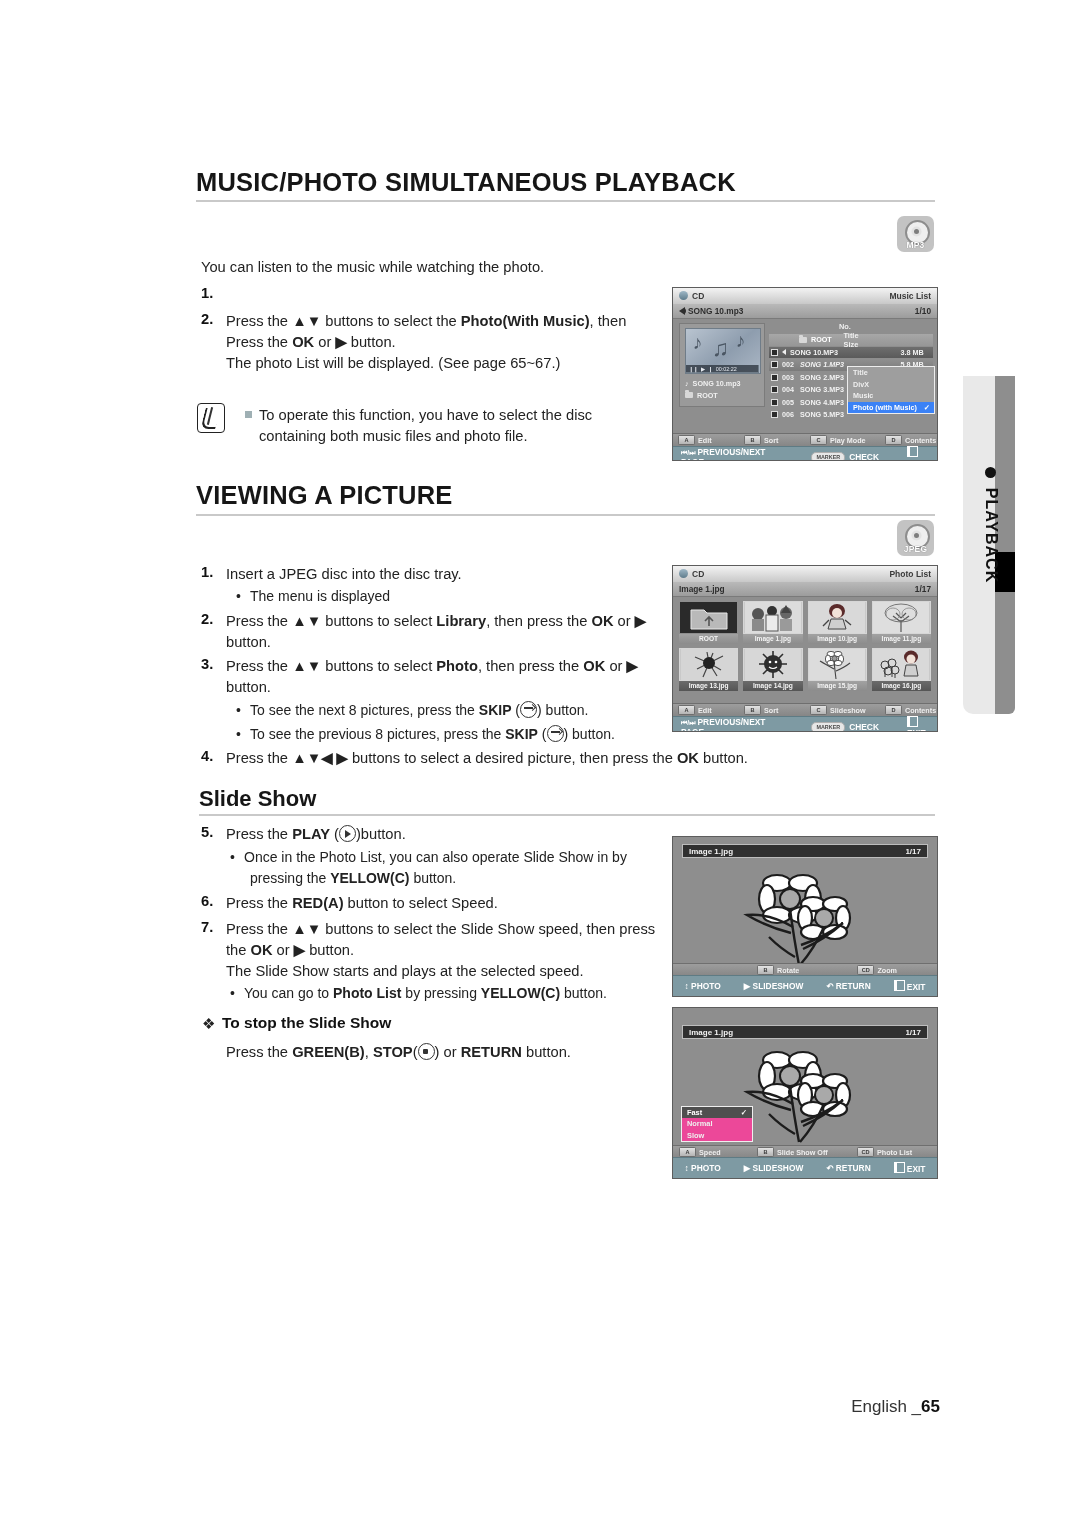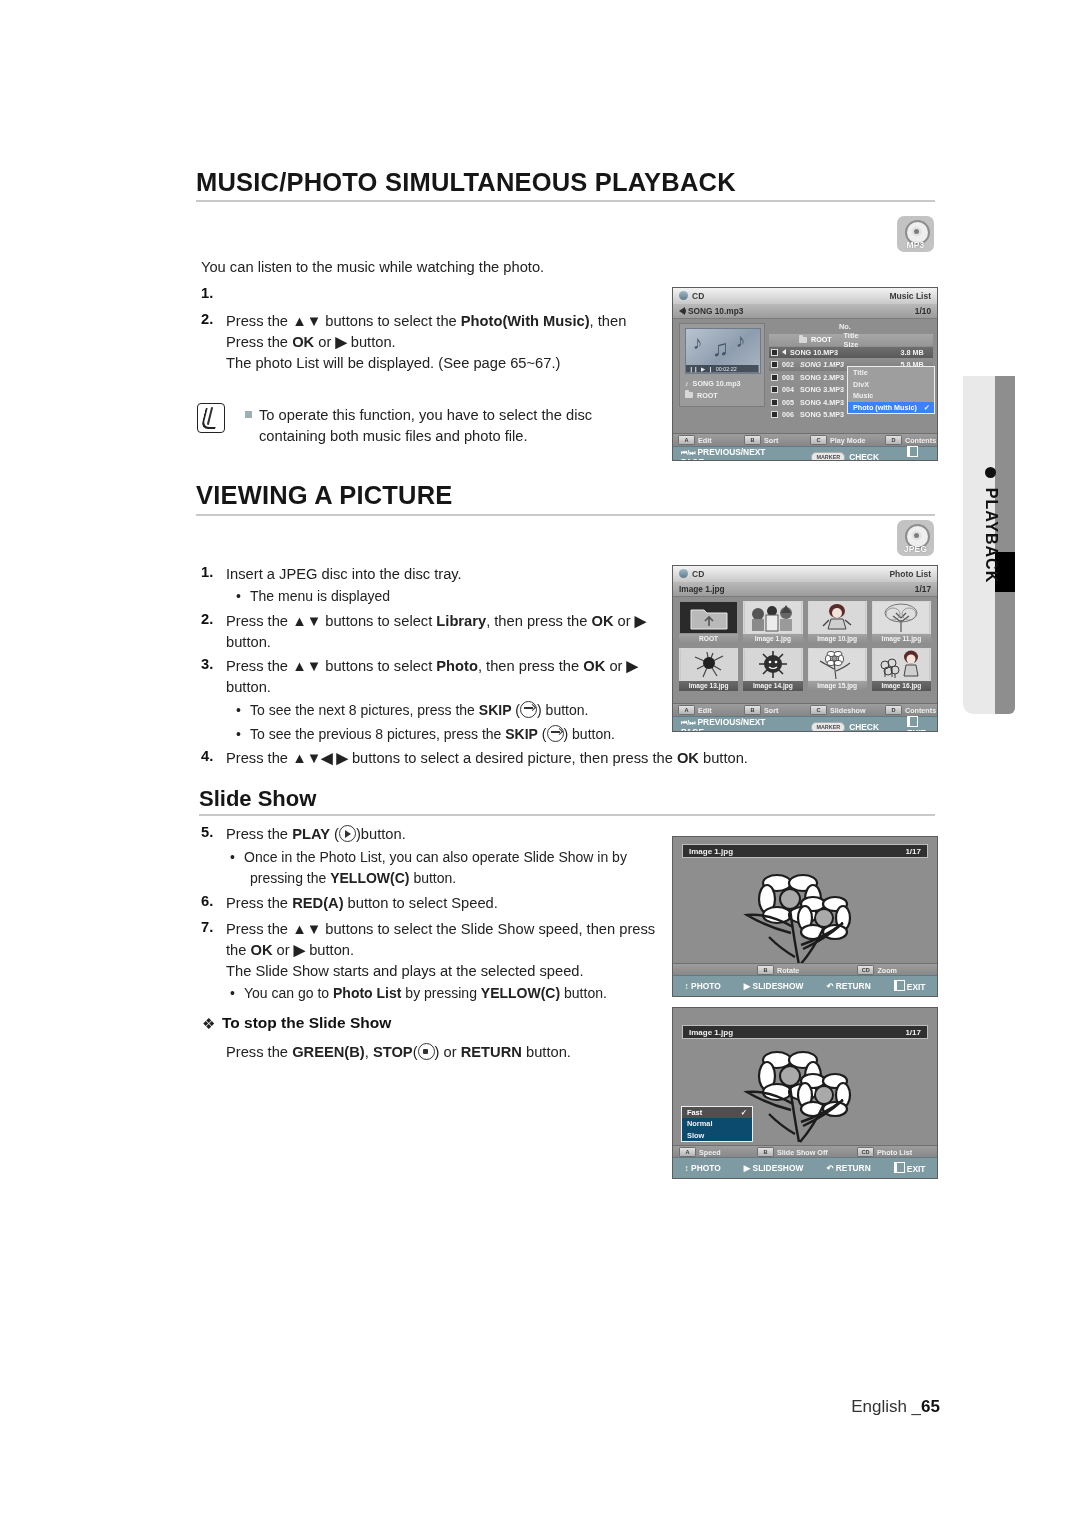--- a/index.html
+++ b/index.html
@@ -253,21 +253,21 @@
   
   .ss-filebar{
     position:absolute;left:9px;right:9px;top:7px;height:14px;
     background:#303030;display:flex;align-items:center;justify-content:space-between;
     padding:0 6px;box-sizing:border-box;
     font-size:8px;font-weight:bold;color:#f2f2f2;
     border:1px solid #bdbdbd;
   }
   .ss-canvas{position:absolute;left:0;right:0;top:24px;bottom:0;}
   .speed-menu{
-    position:absolute;left:8px;bottom:4px;width:70px;background:#0c4a6e;border:1px solid #efefef;
+    position:absolute;left:8px;bottom:4px;width:70px;background:#ec4899;border:1px solid #efefef;
   }
   .sp-item{height:11.5px;line-height:11.5px;font-size:7.4px;font-weight:bold;color:#efefef;padding-left:5px;}
   .sp-item.on{background:#4f4f4f;color:#fff;position:relative;}
   .sp-item.on:after{content:"\2713";position:absolute;right:5px;top:0;font-size:7.6px;}
 
   .footer{
     position:absolute;right:140px;bottom:122px;font-size:17px;color:#333;
   }
   .footer b{font-weight:bold;color:#111;}
 </style>

